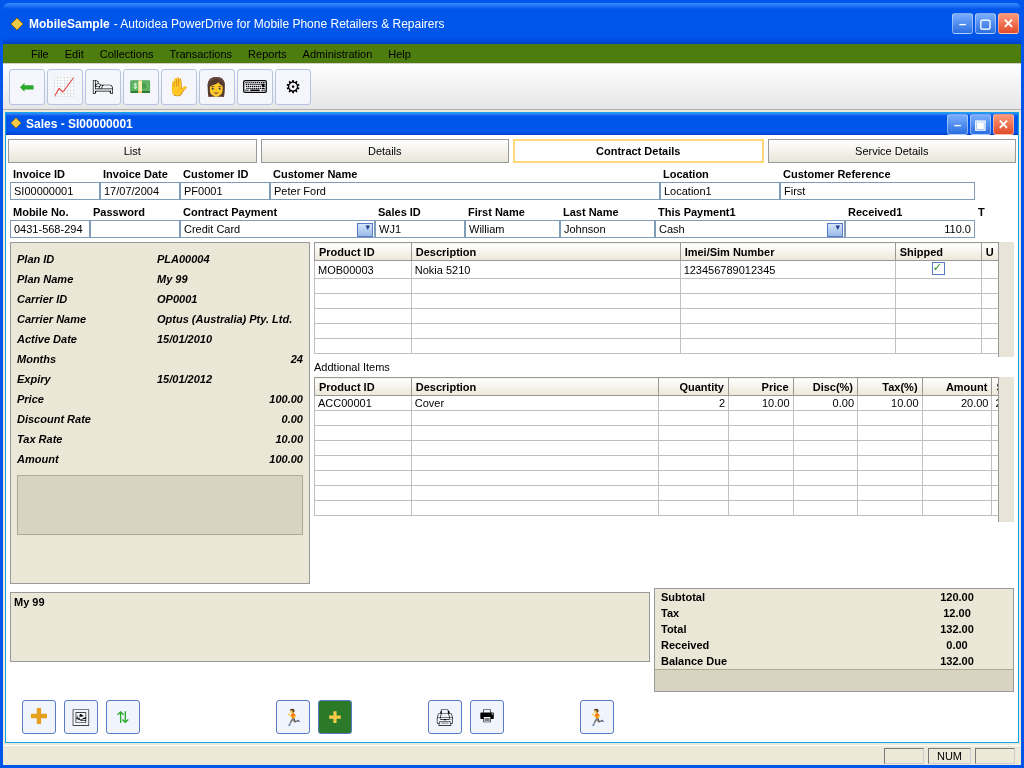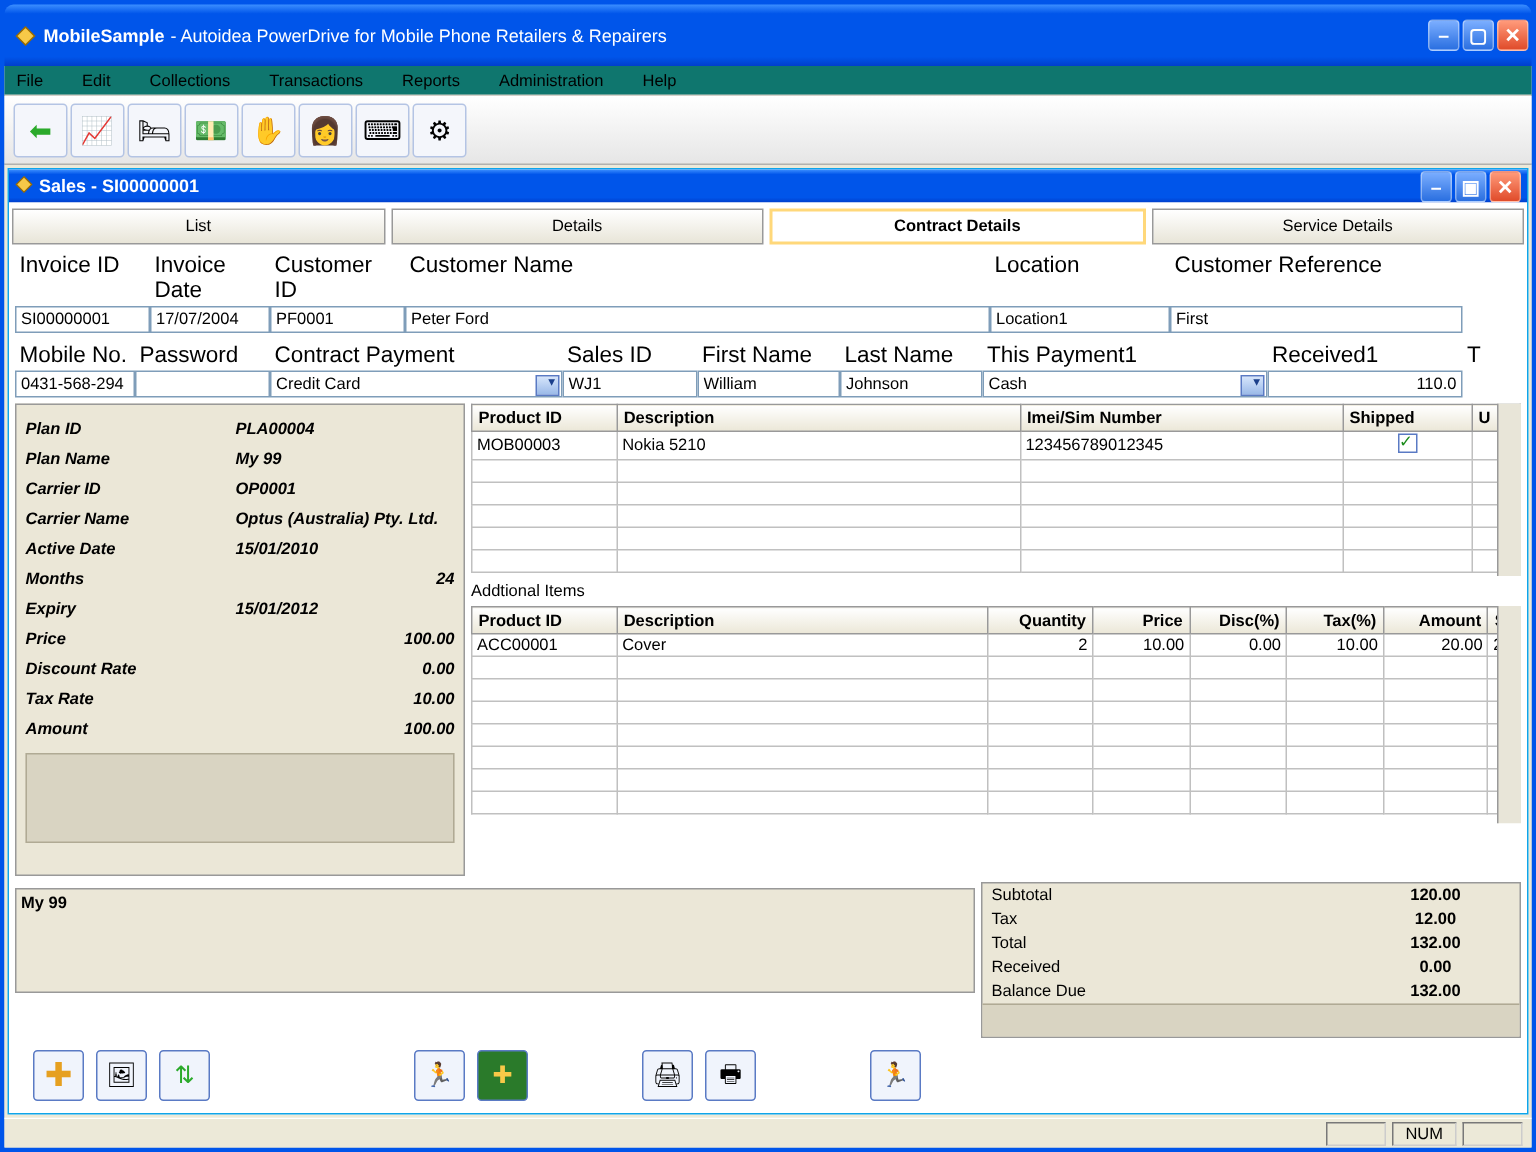--- a/index.html
+++ b/index.html
@@ -44,26 +44,26 @@
 }
 .winbtn.min, .winbtn.max { background: linear-gradient(to bottom, #7BAEFF, #2A6FE0); }
 .winbtn.close { background: linear-gradient(to bottom, #FF9A7A, #E04B2A); }
 .app-body {
   flex: 1;
   background: #ECE9D8;
   display: flex;
   flex-direction: column;
 }
 .menubar {
-  background: #0f766e;
+  background: #4d7c0f;
   height: 20px;
   display: flex;
   align-items: center;
-  padding: 0 0;
-  gap: 10px;
+  padding: 0 20px;
+  gap: 0;
   border-bottom: 1px solid #D4D0C8;
 }
 .menubar span { padding: 2px 8px; cursor: default; }
 .toolbar {
   background: linear-gradient(to bottom, #fff, #E6E6E6);
   height: 46px;
   border-bottom: 1px solid #B0B0B0;
   display: flex;
   align-items: center;
   padding: 0 6px;
@@ -115,21 +115,21 @@
 .cell-input {
   border: 1px solid #7F9DB9; padding: 1px 3px; font-size: 11px;
   height: 18px; background: #fff;
 }
 .row1, .row2 {
   display: grid; padding: 0 4px;
 }
 .row1 { grid-template-columns: 90px 80px 90px 390px 120px 195px 30px; gap: 0; }
 .row2 { grid-template-columns: 80px 90px 195px 90px 95px 95px 190px 130px 30px; gap: 0; }
 .row1 > *, .row2 > * { margin: 0; }
-.headers-row > div { font-weight: normal; font-size: 15px; padding: 2px 3px; border: none; background: transparent; }
+.headers-row > div { font-weight: bold; font-size: 11px; padding: 2px 3px; border: none; background: transparent; }
 .main-area {
   flex: 1; display: flex; padding: 4px; gap: 4px;
 }
 .plan-panel {
   width: 300px; display: flex; flex-direction: column;
 }
 .plan-grid {
   flex: 1; background: #EBE7D7; border: 1px solid #999;
   padding: 6px;
   font-style: italic;
@@ -165,21 +165,21 @@
 .totals-panel {
   display: flex; gap: 4px; padding: 0 4px;
 }
 .totals-left {
   width: 640px;
 }
 .totals-right {
   flex: 1; border: 1px solid #999;
 }
 .totals-right .trow { display: flex; padding: 2px 6px; }
-.totals-right .tlabel { flex: 1; font-weight: normal; }
+.totals-right .tlabel { flex: 1; font-weight: bold; }
 .totals-right .tval { width: 100px; text-align: center; font-weight: bold; }
 .bottom-toolbar {
   height: 50px; display: flex; align-items: center; padding: 0 16px; gap: 8px;
 }
 .bbtn {
   width: 34px; height: 34px; border: 1px solid #5A7AC4; border-radius: 3px;
   background: #F0F4FC; display: flex; align-items: center; justify-content: center;
   font-size: 16px;
 }
 .bgap { width: 120px; }

